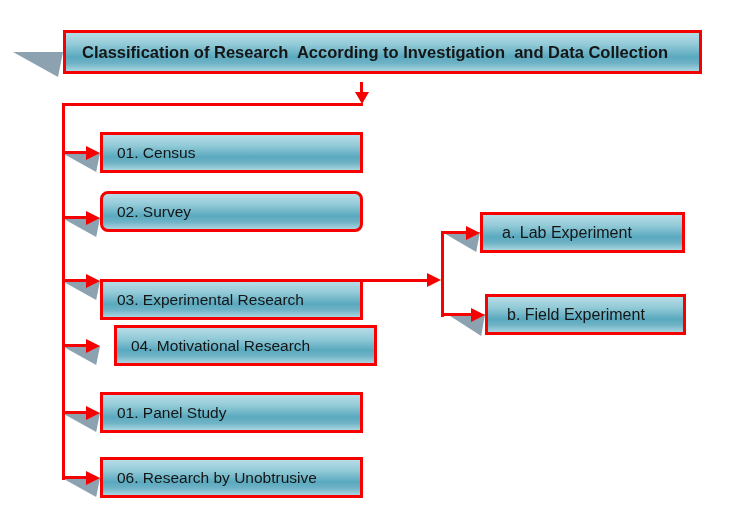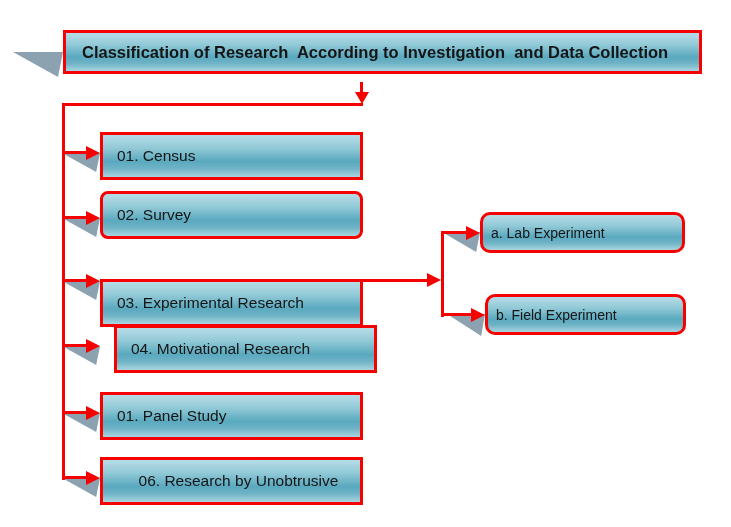--- a/index.html
+++ b/index.html
@@ -11,24 +11,24 @@
   .node {
     position:absolute; box-sizing:border-box;
     border:3px solid #f50100;
     background:linear-gradient(180deg,#b6dce7 0%,#93cad7 30%,#5aa9bf 63%,#6fb3c6 80%,#a9d5e0 100%);
     display:flex; align-items:center;
     color:#151515; z-index:3;
   }
   .node span { white-space:pre-wrap; }
   .title-node { left:63px; top:30px; width:639px; height:44px;
     font-weight:bold; font-size:16.5px; padding-left:16px; }
-  .lbox { left:100px; width:263px; height:48px; font-size:15.5px; padding-left:14px; }
+  .lbox { left:100px; width:263px; height:41px; font-size:15.5px; padding-left:14px; }
   .b1 { top:132px; } .b2 { top:191px;border-radius:8px; } .b3 { top:260px;margin-top:19px; }
-  .b4 { top:325px;margin-left:14px; } .b5 { top:392px; } .b6 { top:457px;justify-content:center; }
-  .sbox { height:41px; font-size:14px; padding-left:8px;border-radius:10px; }
+  .b4 { top:325px;margin-left:14px; } .b5 { top:392px; } .b6 { top:457px; }
+  .sbox { height:41px; font-size:16px; padding-left:19px; }
   .ba { left:480px; top:212px; width:205px; }
   .bb { left:485px; top:294px; width:201px;text-align:right; }
   
   .shadow {
     position:absolute; background:#8ca2b0; z-index:1;
     clip-path:polygon(0 0, 100% 0, 90% 100%);
   }
   .sh-title { left:13px; top:52px; width:50px; height:25px; }
   .sh { width:38px; height:19px; left:62px; }
   .sh1 { top:153px; } .sh2 { top:218px; } .sh3 { top:281px; }

